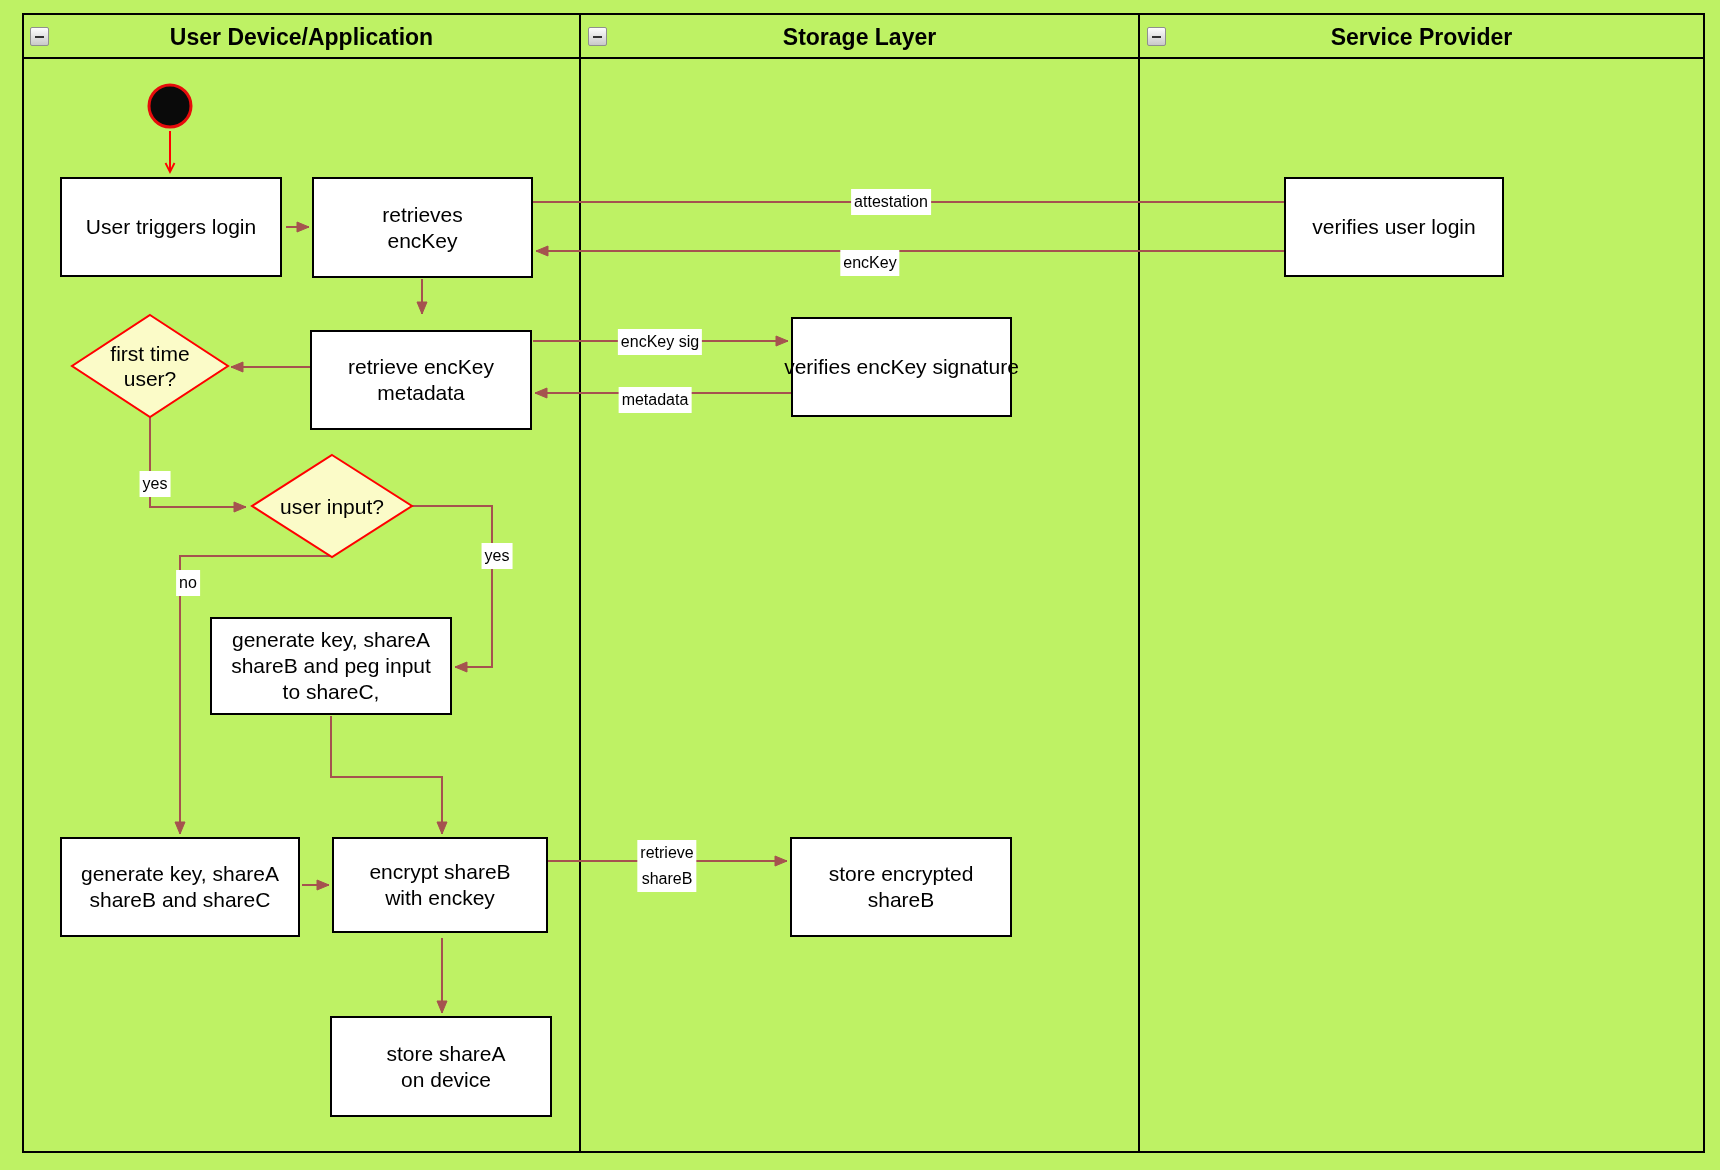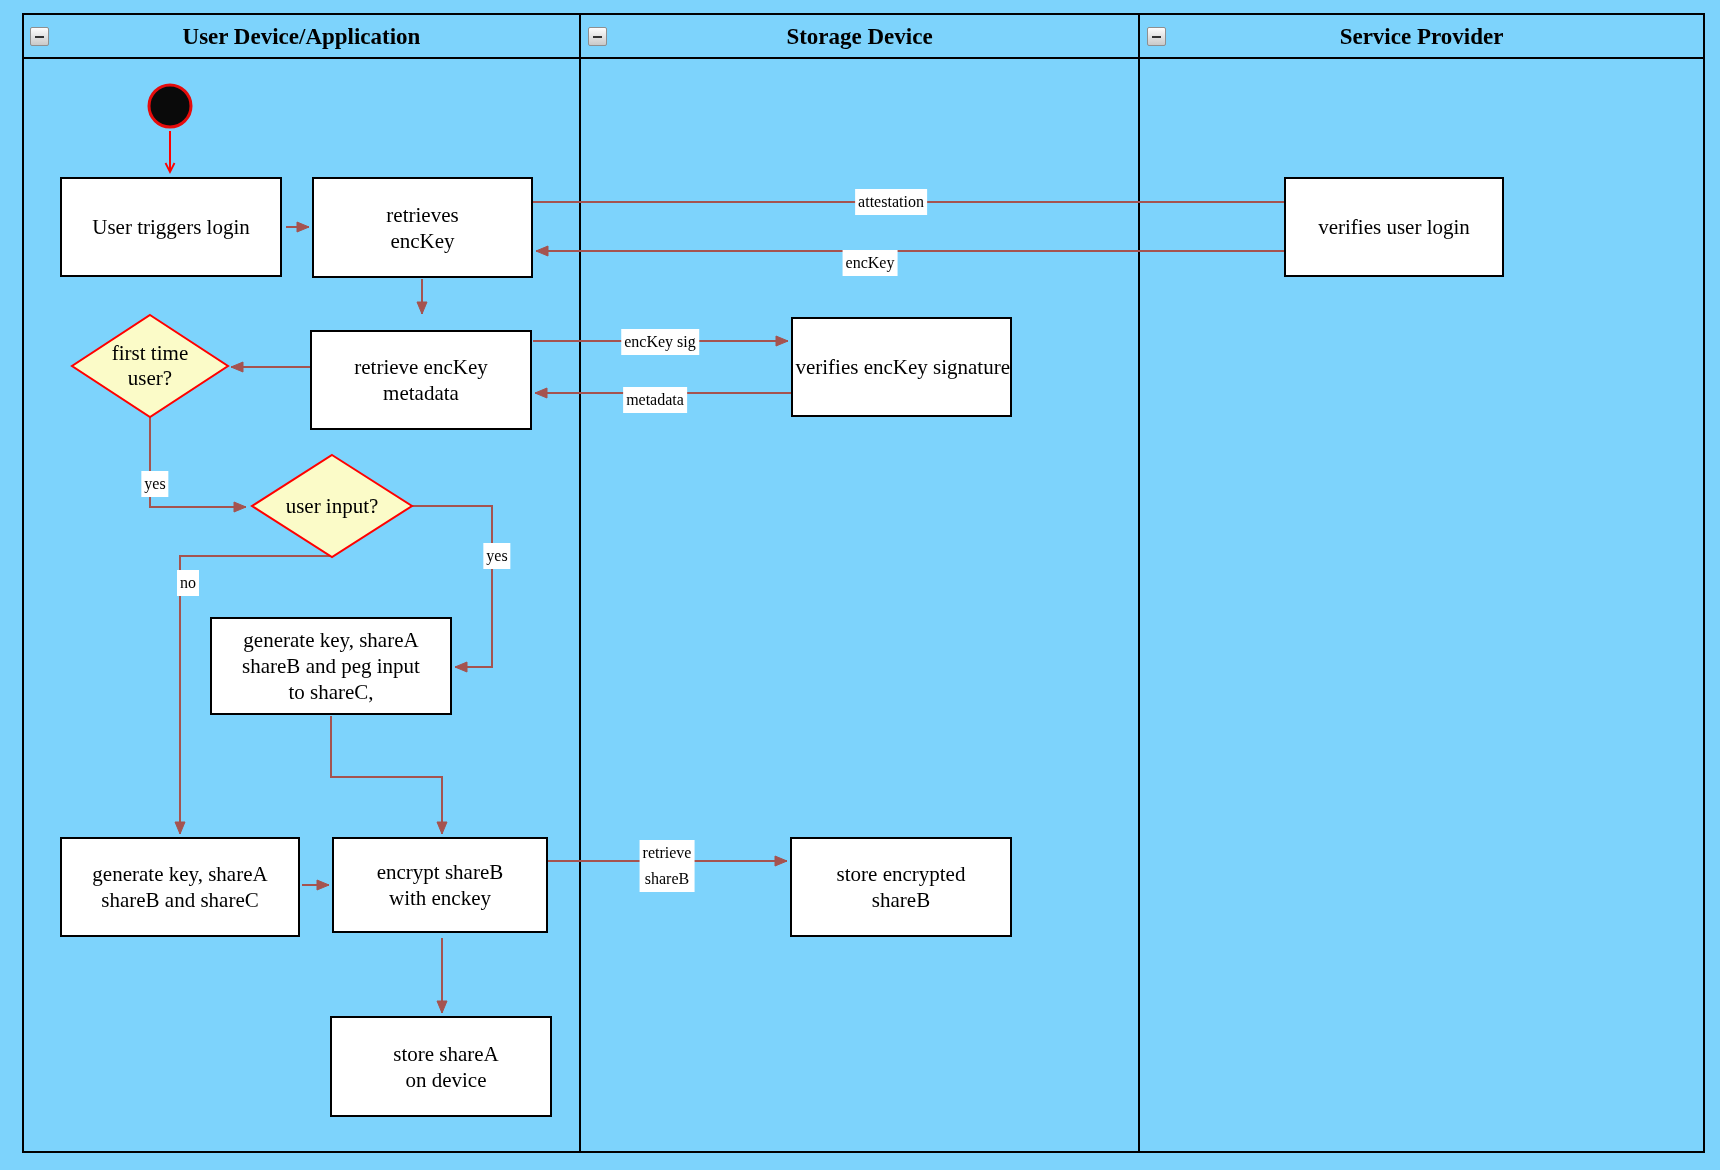--- a/index.html
+++ b/index.html
@@ -1,17 +1,17 @@
 <!DOCTYPE html>
 <html><head>
 <meta charset="utf-8">
 <style>
   html,body{margin:0;padding:0;background:#ffffff;}
-  .canvas{position:relative;width:1720px;height:1170px;background:#7dd3fc;
-          font-family:Liberation Serif, serif;color:#000;overflow:hidden;}
+  .canvas{position:relative;width:1720px;height:1170px;background:#bef264;
+          font-family:Liberation Sans, sans-serif;color:#000;overflow:hidden;}
   .canvas svg{position:absolute;left:0;top:0;}
   .lane-title{position:absolute;top:16px;height:42px;display:flex;align-items:center;
               justify-content:center;font-weight:bold;font-size:23px;}
   .collapse{position:absolute;width:17px;height:17px;top:27px;border:1px solid #8f8f8f;
             border-radius:2px;background:linear-gradient(#fdfdfd,#c9c9c9);
             display:flex;align-items:center;justify-content:center;}
   .collapse .bar{width:9px;height:2px;background:#333;}
   .node{position:absolute;display:flex;flex-direction:column;align-items:center;
         justify-content:center;text-align:center;border:2px solid #000;background:#fff;
         font-size:21px;line-height:26px;box-sizing:border-box;}
@@ -61,21 +61,21 @@
     <path d="M442,938 L442,1013" stroke="#A5534F" stroke-width="2" fill="none" marker-end="url(#mArr)"></path>
 
     <polygon points="150,315 228,366 150,417 72,366" fill="#FBFBC8" stroke="#FF0000" stroke-width="2"></polygon>
     <polygon points="332,455 412,506 332,557 252,506" fill="#FBFBC8" stroke="#FF0000" stroke-width="2"></polygon>
   </svg>
 
   <div class="lane-title" style="left:23px;width:557px;">
     <span>User Device/Application</span>
   </div>
   <div class="lane-title" style="left:580px;width:559px;">
-    <span>Storage Device</span>
+    <span>Storage Layer</span>
   </div>
   <div class="lane-title" style="left:1139px;width:565px;">
     <span>Service Provider</span>
   </div>
   <div class="collapse" style="left:30px;">
       <div class="bar"></div>
     </div>
   <div class="collapse" style="left:588px;">
       <div class="bar"></div>
     </div>
@@ -90,21 +90,21 @@
   <div class="node" style="left:312px;top:177px;width:221px;height:101px;">
     <span class="line">retrieves</span>
     <span class="line">encKey</span>
   </div>
 
   <div class="node" style="left:310px;top:317px;width:222px;height:100px;margin-top:13px;">
     <span class="line">retrieve encKey</span>
     <span class="line">metadata</span>
   </div>
 
-  <div class="node nowrap" style="left:791px;top:317px;width:221px;height:100px;align-items:flex-end;">
+  <div class="node nowrap" style="left:791px;top:317px;width:221px;height:100px;">
     <span class="line">verifies encKey signature</span>
   </div>
 
   <div class="node" style="left:1284px;top:177px;width:220px;height:100px;">
     <span class="line">verifies user login</span>
   </div>
 
   <div class="node" style="left:210px;top:617px;width:242px;height:98px;">
     <span class="line">generate key, shareA</span>
     <span class="line">shareB and peg input</span>

